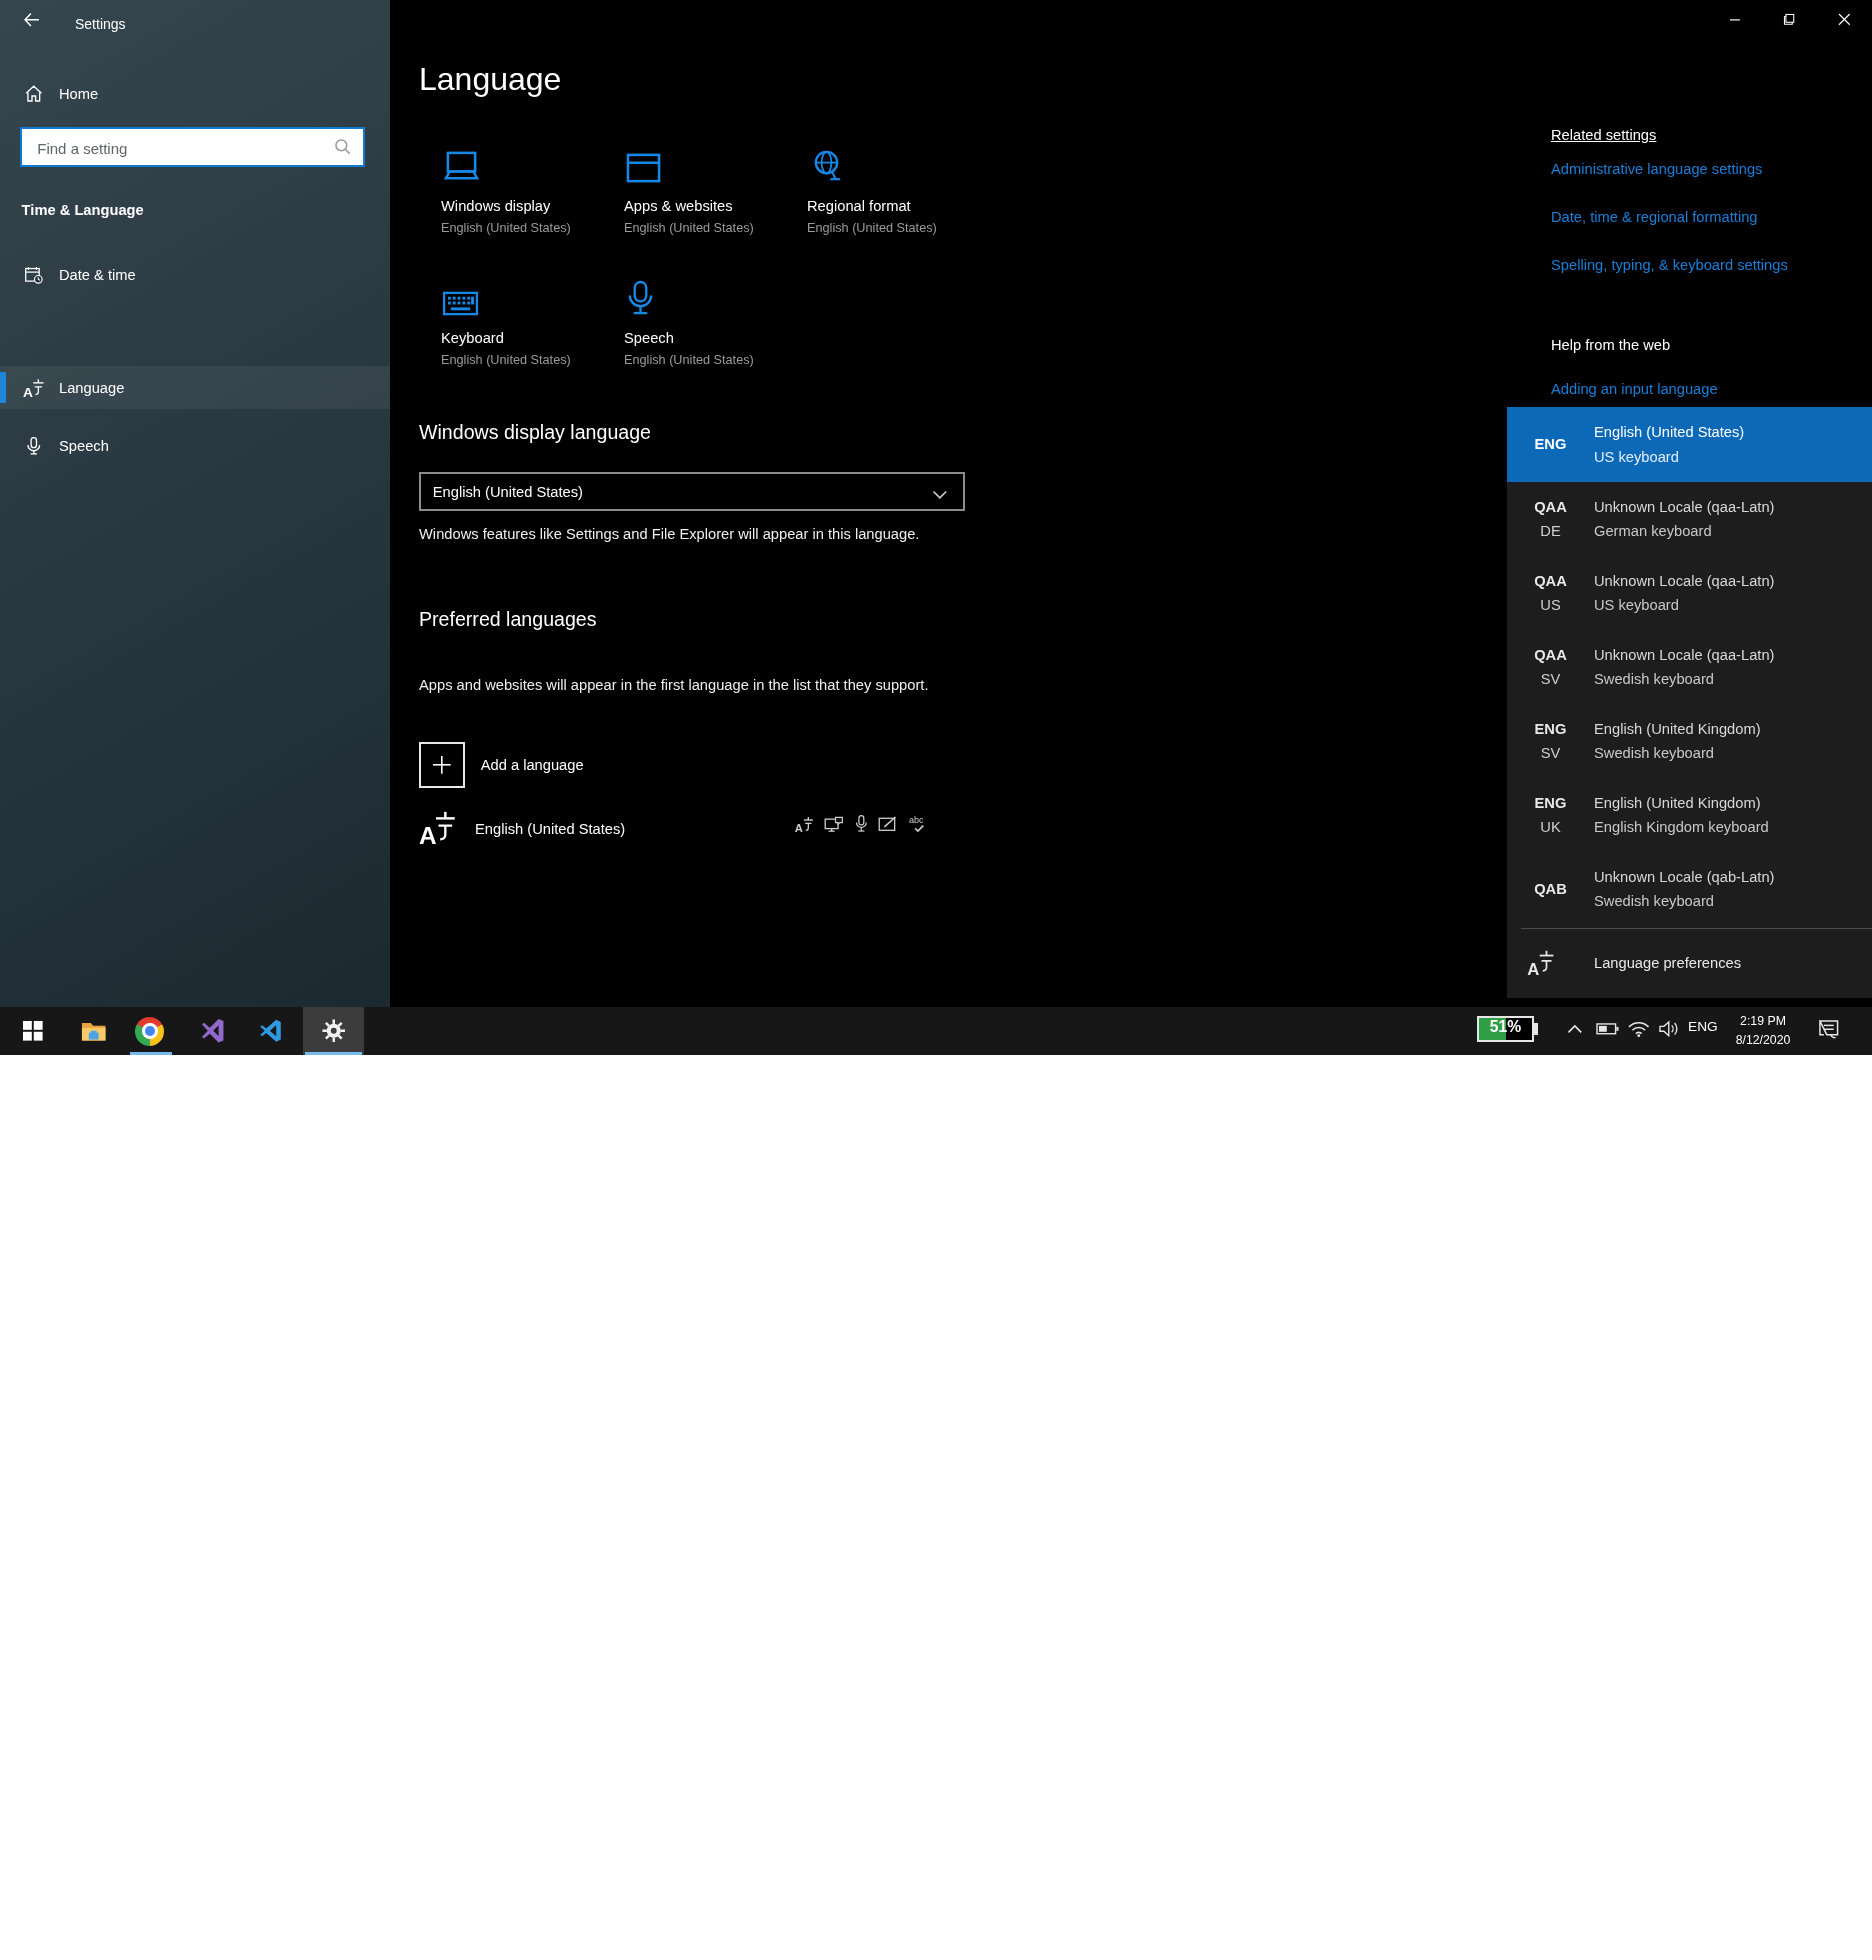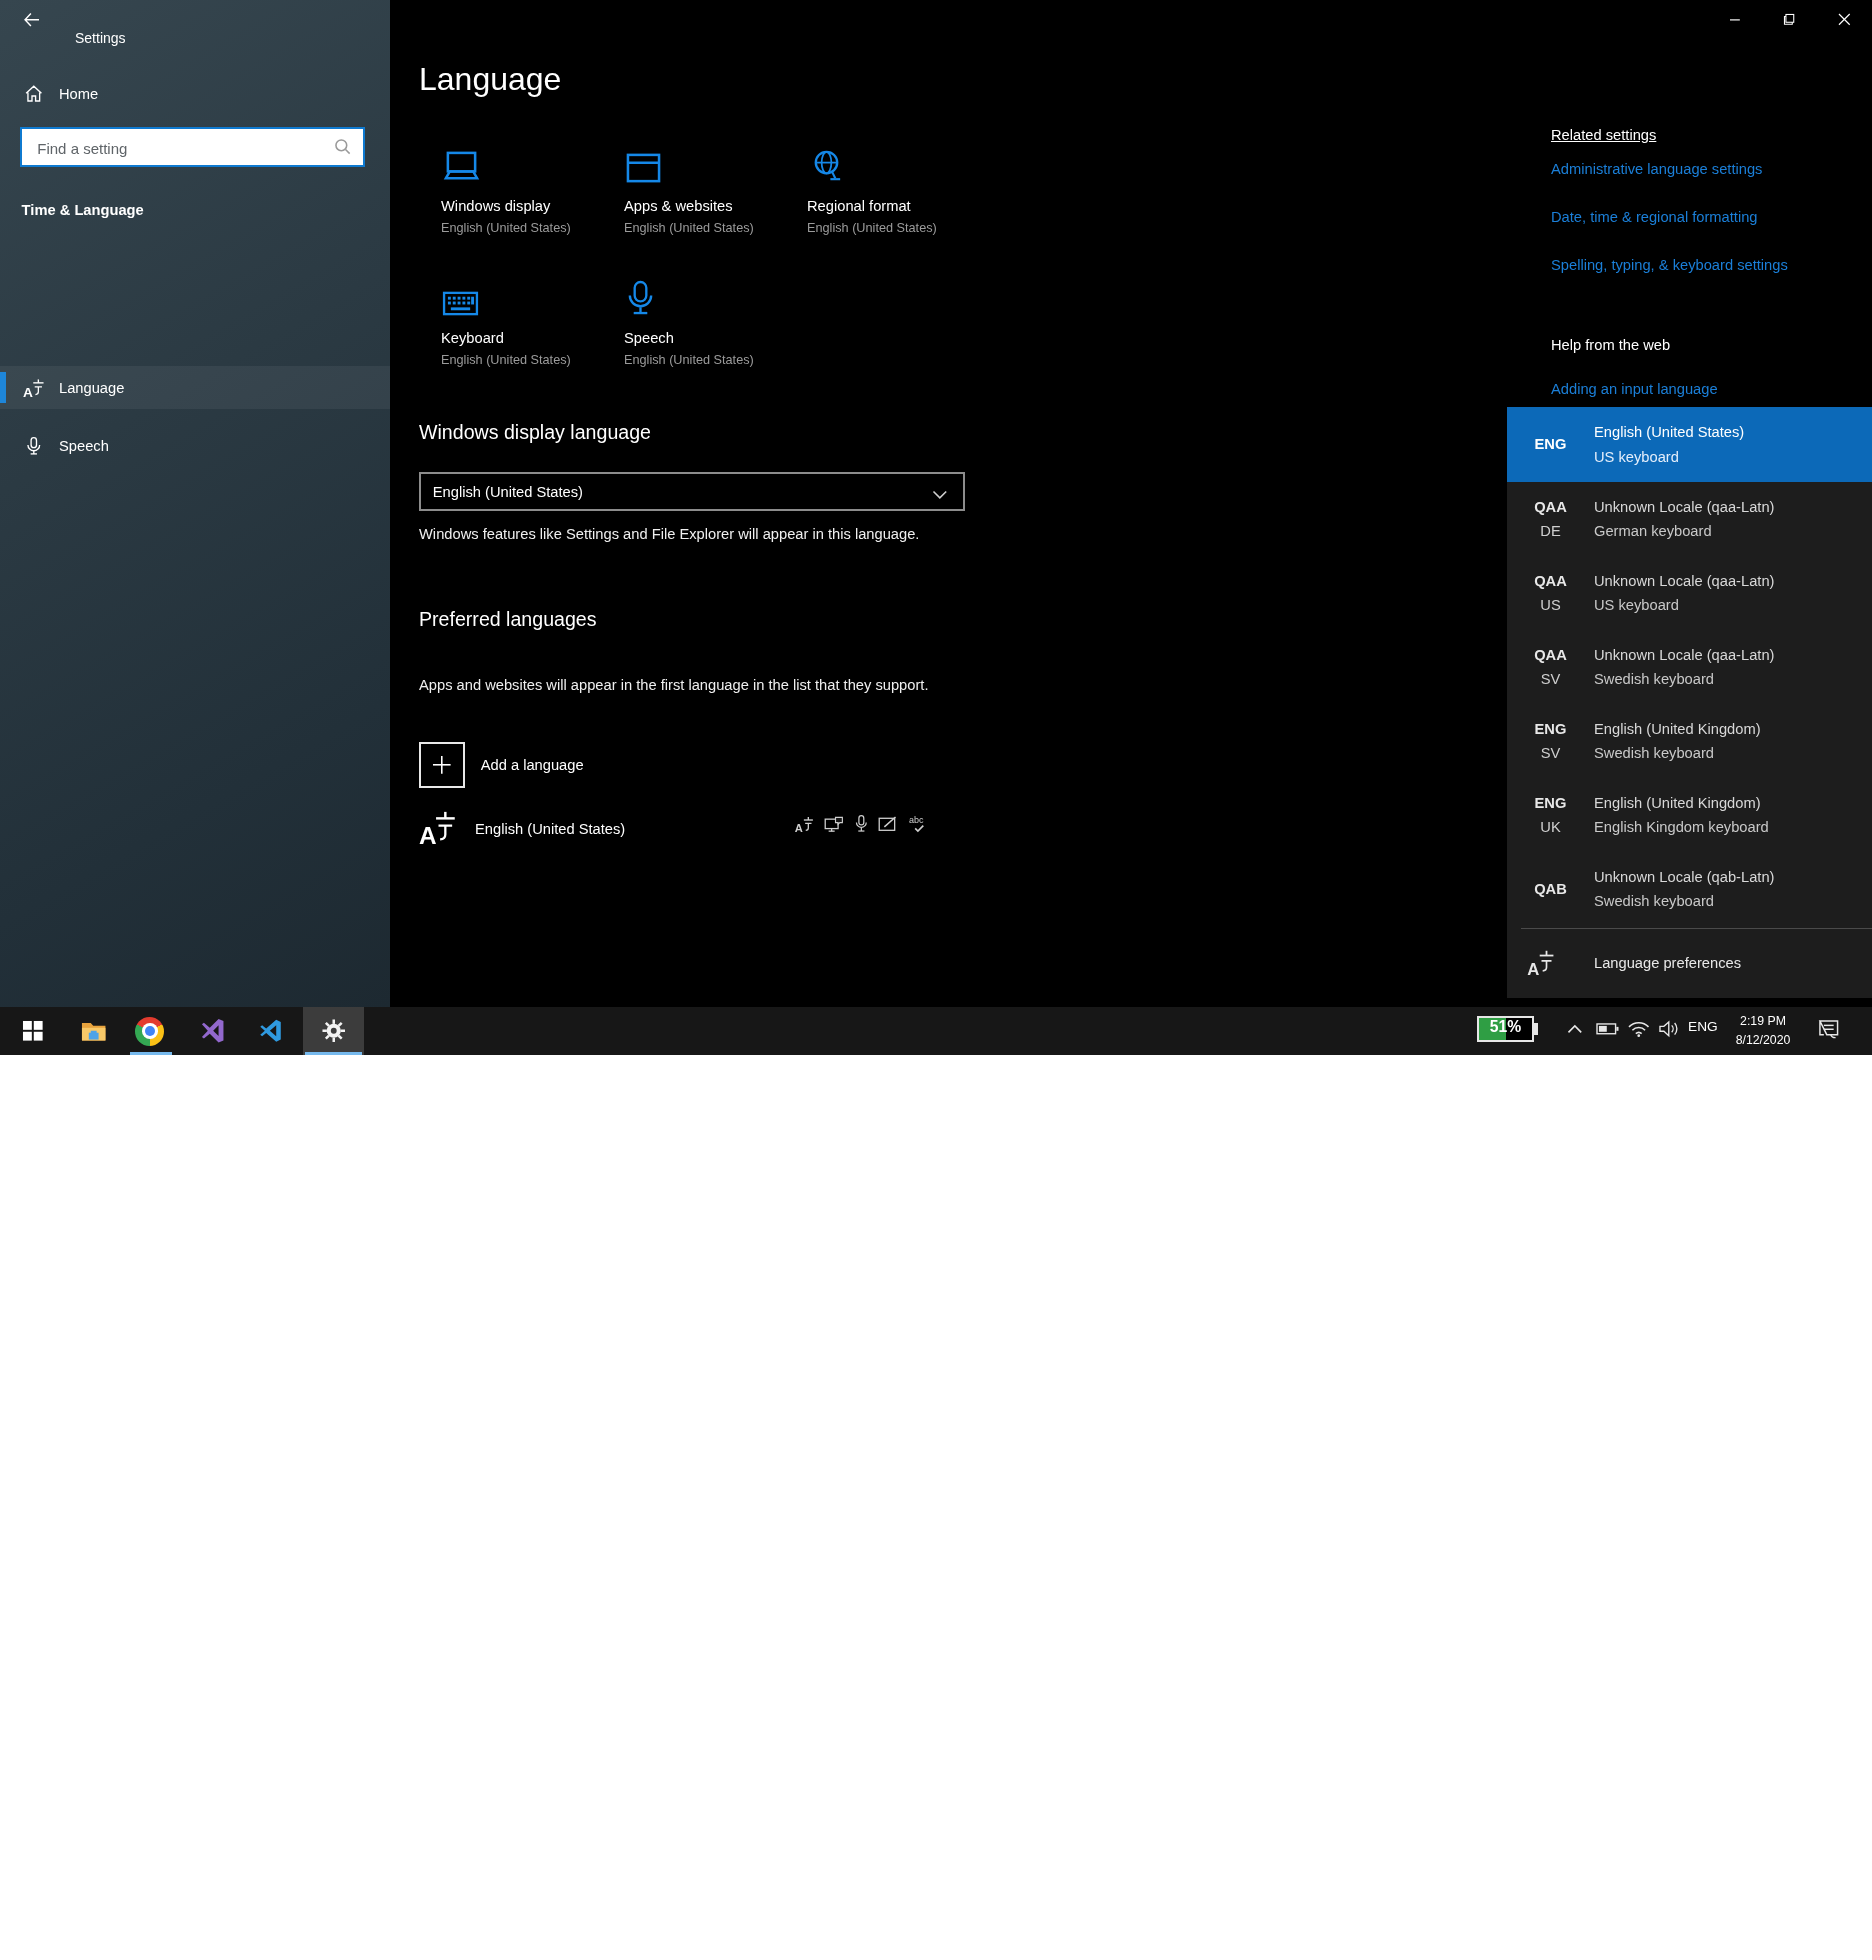--- a/index.html
+++ b/index.html
@@ -1,21 +1,21 @@
 <!DOCTYPE html>
 <html><head>
 <meta charset="utf-8">
 <style>
   html,body{margin:0;padding:0;}
   body{width:1872px;height:1960px;background:#ffffff;font-family:"Liberation Sans",sans-serif;}
   .screen{position:absolute;top:0;left:0;width:1872px;height:1055px;background:#000;overflow:hidden;color:#fff;}
   
   .titlebar{position:absolute;top:0;left:0;width:100%;height:39px;z-index:30;}
   .back-btn{position:absolute;left:9.8px;top:0;width:43px;height:39px;display:flex;align-items:center;justify-content:center;}
-  .win-title{position:absolute;left:75px;top:18px;height:39px;display:flex;align-items:center;font-size:14px;color:#fff;}
+  .win-title{position:absolute;left:75px;top:4px;height:39px;display:flex;align-items:center;font-size:14px;color:#fff;}
   .win-controls{position:absolute;right:0;top:0;height:39px;display:flex;}
   .win-ctl{width:55px;height:39px;display:flex;align-items:center;justify-content:center;}
   
   .sidebar{position:absolute;top:0;left:0;width:390px;height:1007px;
     background:linear-gradient(150deg,#36464f 0%,#2b3a43 40%,#223039 75%,#1d2931 100%);}
   .side-row{position:absolute;left:0;width:390px;height:43px;display:flex;align-items:center;font-size:14.7px;color:#fff;}
   .side-row .ic{position:absolute;left:21.6px;width:23.5px;height:23.5px;display:flex;align-items:center;justify-content:center;}
   .side-row .lbl{position:absolute;left:59px;}
   .side-row.selected{background:rgba(255,255,255,0.06);}
   .side-row.selected::before{content:"";position:absolute;left:0;top:5.9px;width:5.9px;height:31px;background:#1e86d9;}
@@ -105,20 +105,33 @@
       <span class="search-ic">
         <svg width="19.6" height="19.6" viewBox="0 0 20 20">
             <circle cx="8.5" cy="8.5" r="5.5" fill="none" stroke="#9a9a9a" stroke-width="1.6"></circle>
             <line x1="12.8" y1="12.8" x2="17" y2="17" stroke="#9a9a9a" stroke-width="1.6"></line>
           </svg>
       </span>
     </div>
 
     <div class="side-header">Time &amp; Language</div>
 
+    <div class="side-row" style="top:253px;">
+      <span class="ic">
+        <svg width="21.6" height="21.6" viewBox="0 0 24 24">
+            <rect x="3" y="5" width="15" height="14" fill="none" stroke="#fff" stroke-width="1.4"></rect>
+            <line x1="3" y1="9" x2="18" y2="9" stroke="#fff" stroke-width="1.4"></line>
+            <line x1="6" y1="3.5" x2="6" y2="6.5" stroke="#fff" stroke-width="1.4"></line>
+            <line x1="15" y1="3.5" x2="15" y2="6.5" stroke="#fff" stroke-width="1.4"></line>
+            <circle cx="17" cy="17" r="4.2" fill="#223039" stroke="#fff" stroke-width="1.3"></circle>
+            <path d="M17 14.8 V17 l1.7 1" fill="none" stroke="#fff" stroke-width="1.2"></path>
+          </svg>
+      </span>
+      <span class="lbl">Date &amp; time</span>
+    </div>
 
 
     <div class="side-row selected" style="top:366px;">
       <span class="ic">
         <svg width="23.5" height="23.5" viewBox="0 0 24 24" style="font-size:15px">
             <text x="1" y="21" font-size="14" font-weight="bold" fill="#fff" font-family="Liberation Sans,sans-serif">A</text>
             <line x1="11.5" y1="7" x2="22" y2="7" stroke="#fff" stroke-width="1.4"></line>
             <line x1="16.7" y1="3.5" x2="16.7" y2="7" stroke="#fff" stroke-width="1.4"></line>
             <path d="M13 11 h7.4 M16.7 11 v5.2 q0 2.6 -3 2.8" fill="none" stroke="#fff" stroke-width="1.3"></path>
           </svg>

